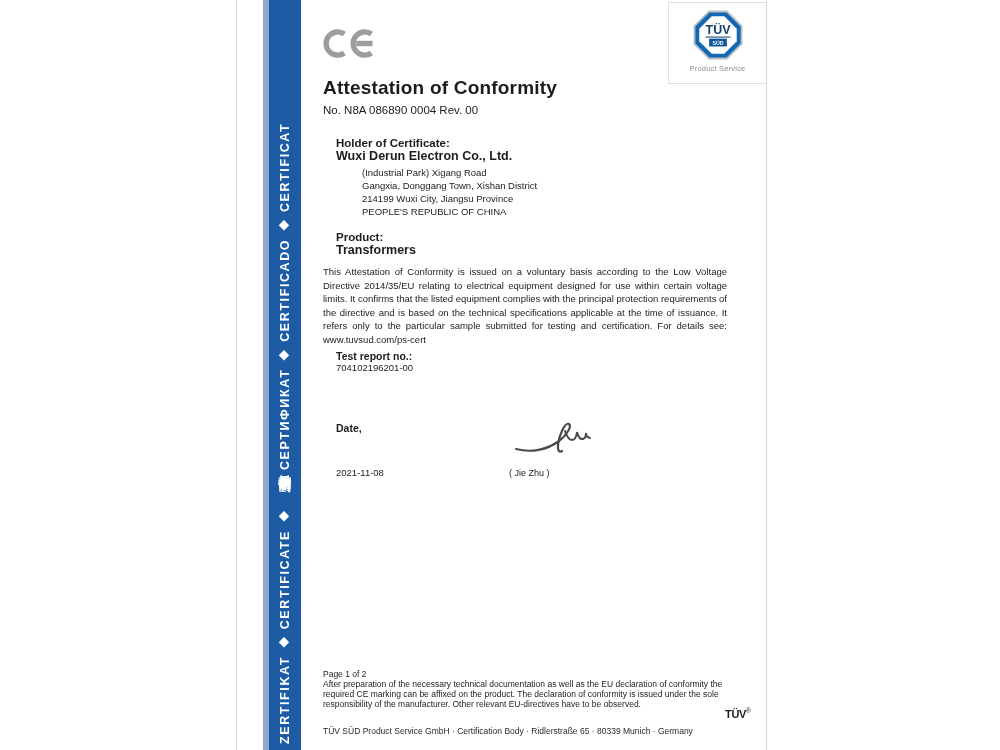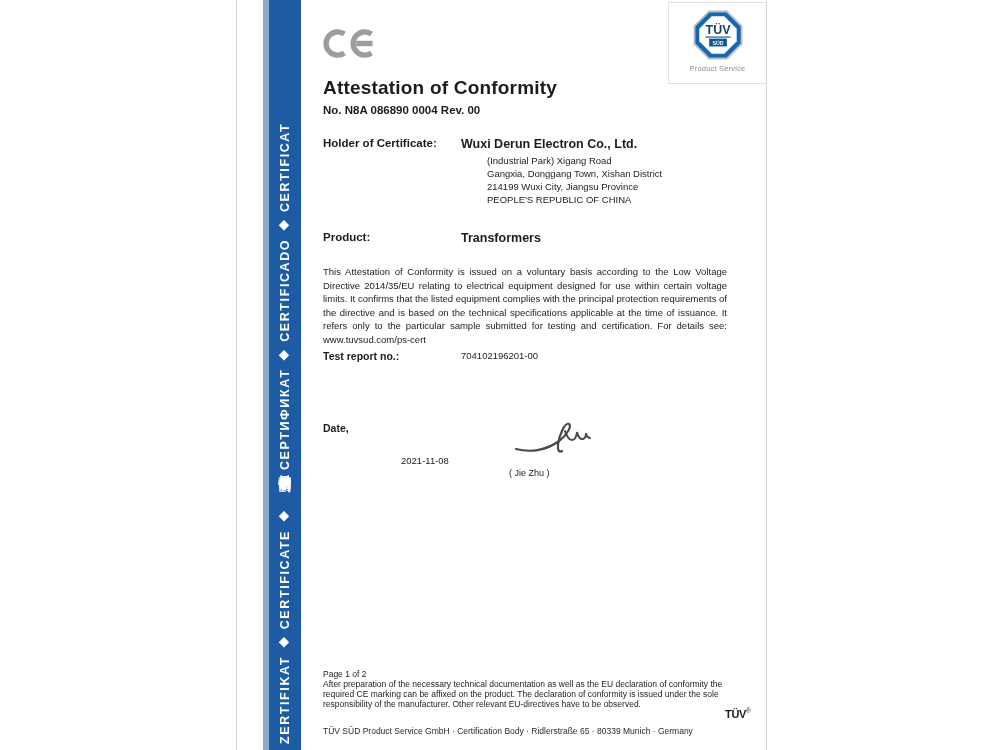--- a/index.html
+++ b/index.html
@@ -28,24 +28,24 @@
   .ce-logo { position: absolute; left: 86px; top: 23px; }
   .tuv-box {
     position: absolute; left: 431px; top: 2px; width: 98px; height: 82px;
     border: 1px solid #e0e0e0; border-right: none;
     display: flex; flex-direction: column; align-items: center; justify-content: flex-start;
     padding-top: 6px;
   }
   .tuv-caption { font-size: 7.5px; color: #8d8d8d; margin-top: 3px; letter-spacing: 0.2px; }
 
   .doc-title { position: absolute; left: 86px; top: 77px; font-size: 19px; font-weight: bold; letter-spacing: 0.2px; }
-  .doc-no { position: absolute; left: 86px; top: 104px; font-size: 11.5px; font-weight: bold; }
+  .doc-no { position: absolute; left: 86px; top: 104px; font-size: 11.5px; font-weight: normal; }
 
   
-  .row { position: absolute; left: 86px; display: flex; }
+  .row { position: absolute; left: 99px; display: flex; flex-direction: column; }
   .row-label { width: 138px; font-size: 11.5px; font-weight: bold; flex: none; }
   .holder-row { top: 137px; }
   .holder-name { font-size: 12.5px; font-weight: bold; margin-bottom: 3px; }
   .addr-line { font-size: 9.5px; line-height: 13px; margin-left: 26px; }
   .product-row { top: 231px; }
   .product-value { font-size: 12.5px; font-weight: bold; }
   .body-par {
     position: absolute; left: 86px; top: 265px; width: 404px;
     font-size: 9.5px; line-height: 13.5px; text-align: justify;
   }

